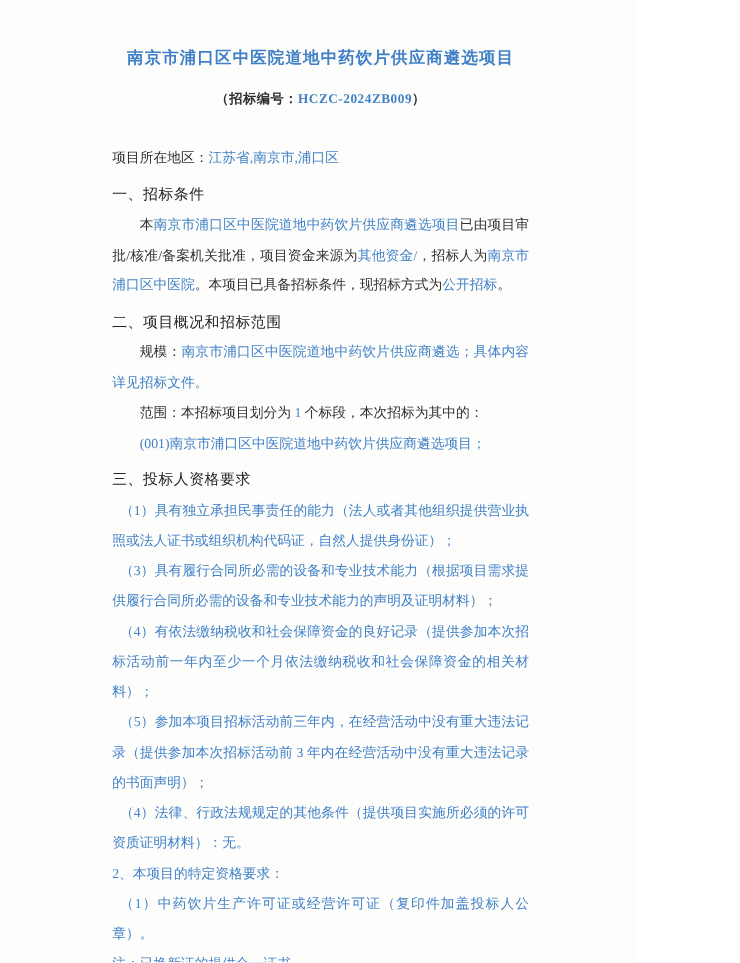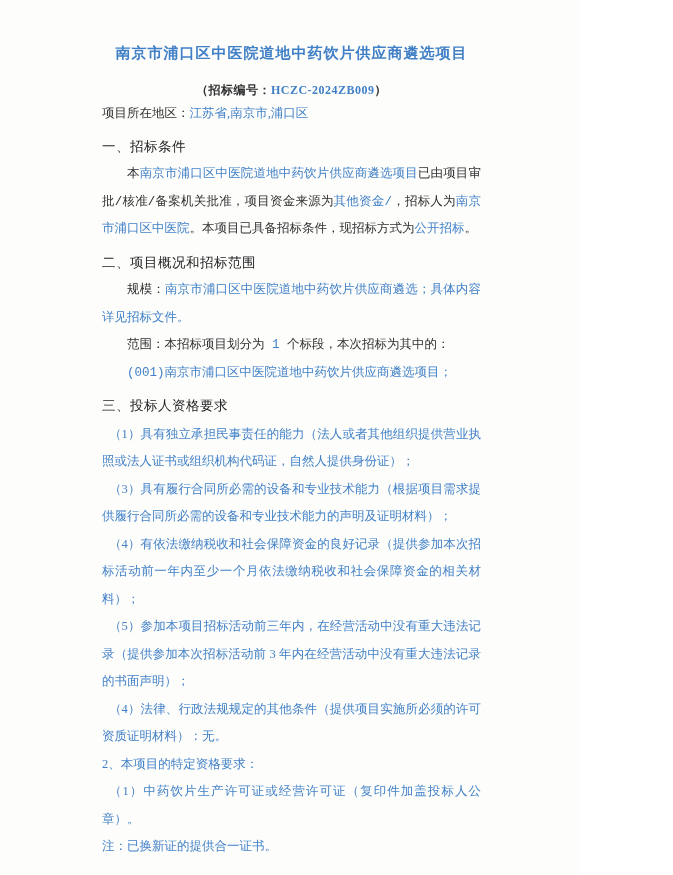--- a/index.html
+++ b/index.html
@@ -13,26 +13,26 @@
   .content { padding:42px 98px 0 102px; }
   .doc-title {
     text-align:center; font-size:15px; font-weight:600; letter-spacing:1px;
     line-height:22px;
   }
   .doc-subtitle {
     text-align:center; font-size:12px; line-height:20px; margin-top:16px;
     letter-spacing:0.5px; font-weight:600;
   }
   .body-text p { margin:0; font-size:12.5px; line-height:27.5px; text-align:justify; text-justify:inter-ideograph; }
-  p.location { }
+  p.location { margin-top:30px; }
   p.sec {
     font-size:13.5px; font-weight:normal; color:var(--head);
     letter-spacing:0.5px; margin-top:5px; margin-bottom:1px;
   }
-  .indent2 { text-indent:2em;font-family:Liberation Mono, monospace; }
+  .indent2 { text-indent:2em; }
   .indent-half { text-indent:7px; }
   .blue { color:var(--blue); }
   .ink { color:var(--ink); }
 </style>
 </head>
 <body>
 
 <div class="page">
   <div class="content">
 

